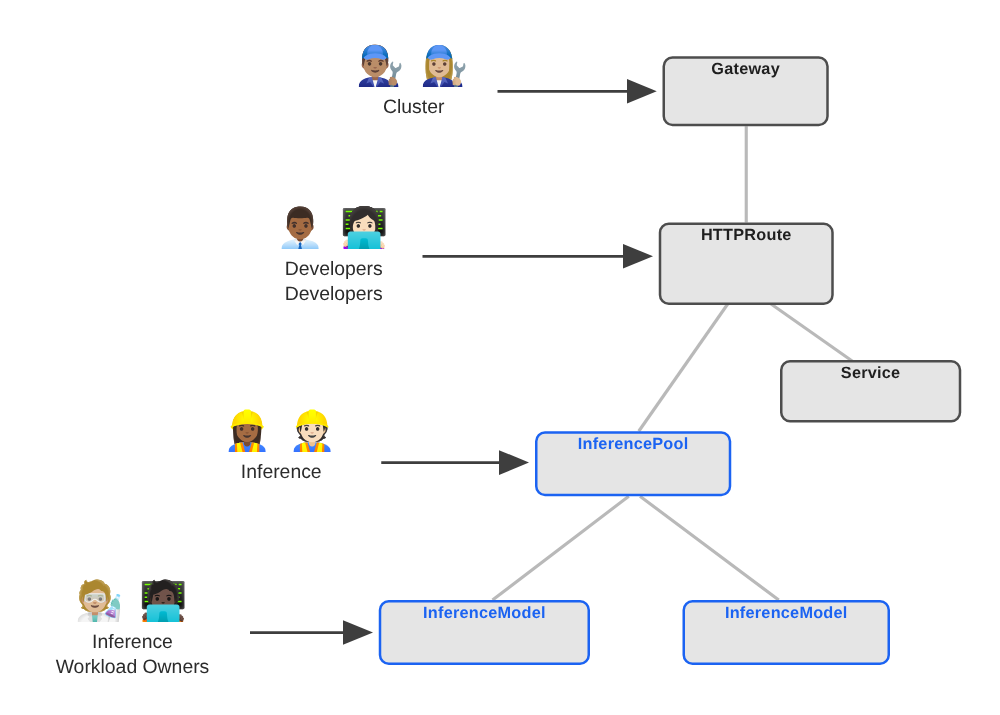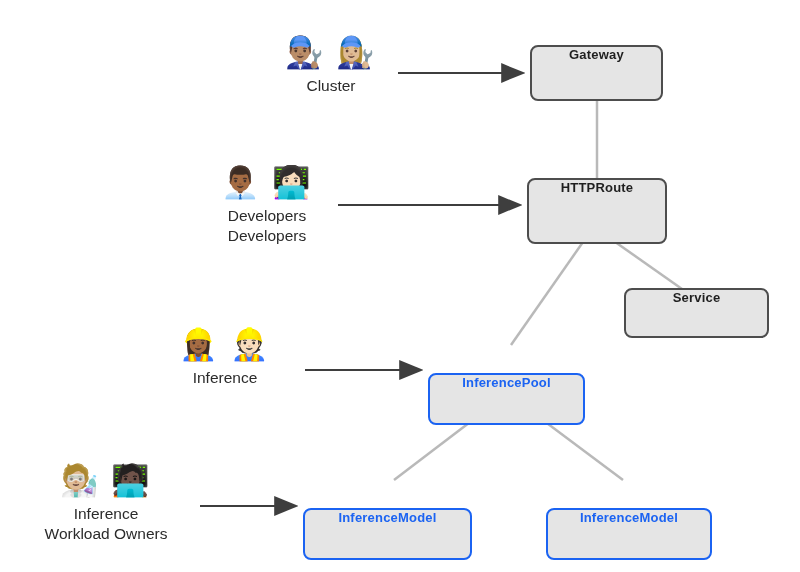--- a/index.html
+++ b/index.html
@@ -45,21 +45,20 @@
     letter-spacing: 0.2px;
     box-sizing: border-box;
   }
   .node.dark {
     border: 2.5px solid #4d4d4d;
     color: #1f1f1f;
   }
   .node.blue {
     border: 2.5px solid #1b63f2;
     color: #1b63f2;
-    margin-top: 28px;
   }
   .node-gateway            { left: 530px; top: 45px;  width: 133px; height: 56px; }
   .node-httproute          { left: 527px; top: 178px; width: 140px; height: 66px; }
   .node-service            { left: 612px; top: 288px; width: 145px; height: 50px; margin-left: 12px; }
   .node-inferencepool      { left: 428px; top: 345px; width: 157px; height: 52px; }
   .node-inferencemodel-l   { left: 303px; top: 480px; width: 169px; height: 52px; }
   .node-inferencemodel-r   { left: 546px; top: 480px; width: 166px; height: 52px; }
 
   .actor {
     position: absolute;

